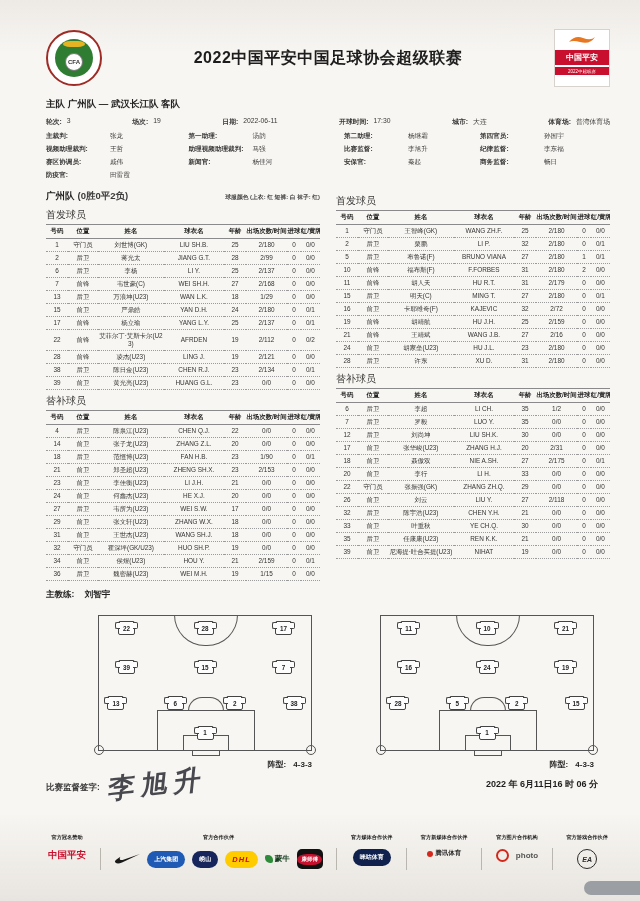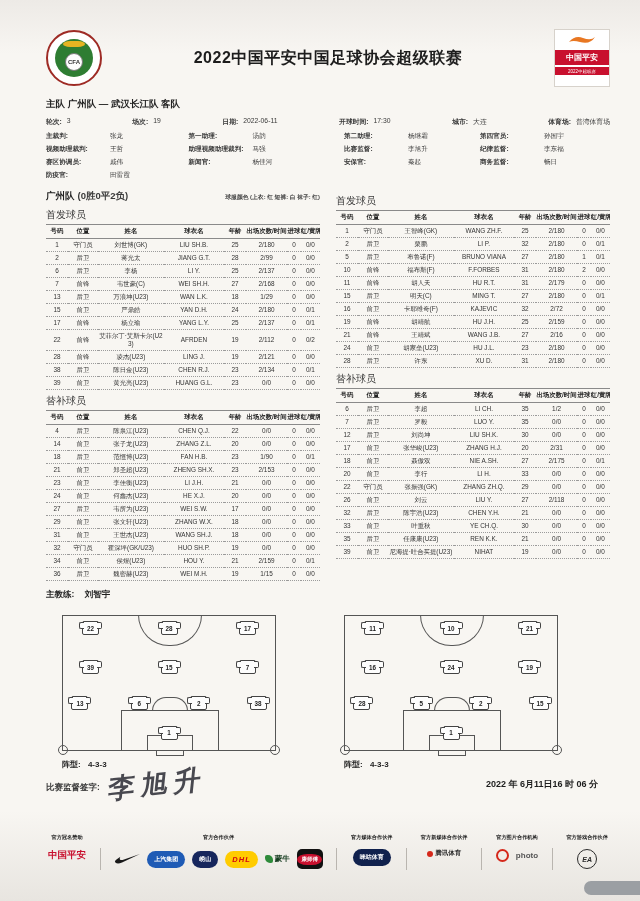--- a/index.html
+++ b/index.html
@@ -53,21 +53,21 @@
     padding:2px 0;text-align:center;white-space:nowrap;overflow:hidden;}
   td{font-size:6.4px;color:#333;border-bottom:1px dotted #9b9b9b;padding:2px 0;text-align:center;
     line-height:1.25;word-break:break-all;}
   col.c1{width:8%;}col.c2{width:11%;}col.c3{width:24%;}col.c4{width:22%;}
   col.c5{width:8%;}col.c6{width:15%;}col.c7{width:5%;}col.c8{width:7%;}
   .coach{font-size:8.5px;font-weight:bold;color:#1f1f1f;margin-top:8px;}
   .coach .cval{margin-left:8px;}
 
   
   .pitches{display:flex;justify-content:space-around;margin-top:14px;}
-  .pitchwrap{width:250px;display:flex;flex-direction:column;align-items:flex-start;}
+  .pitchwrap{width:250px;display:flex;flex-direction:column;align-items:flex-end;}
   .pitch{position:relative;width:212px;height:134px;border:1.4px solid #555;background:transparent;}
   .centercircle{position:absolute;top:-1px;left:50%;width:62px;height:30px;margin-left:-31px;
     border:1.2px solid #555;border-top:none;border-radius:0 0 62px 62px;}
   .penarc{position:absolute;bottom:39px;left:50%;width:34px;height:13px;margin-left:-17px;
     border:1.2px solid #555;border-bottom:none;border-radius:34px 34px 0 0;}
   .penbox{position:absolute;bottom:-1px;left:50%;width:96px;height:40px;margin-left:-48px;
     border:1.2px solid #555;border-bottom:none;}
   .goalarea{position:absolute;bottom:-1px;left:50%;width:44px;height:15px;margin-left:-22px;
     border:1.2px solid #555;border-bottom:none;}
   .goalmouth{position:absolute;bottom:-6px;left:50%;width:26px;height:5px;margin-left:-13px;

